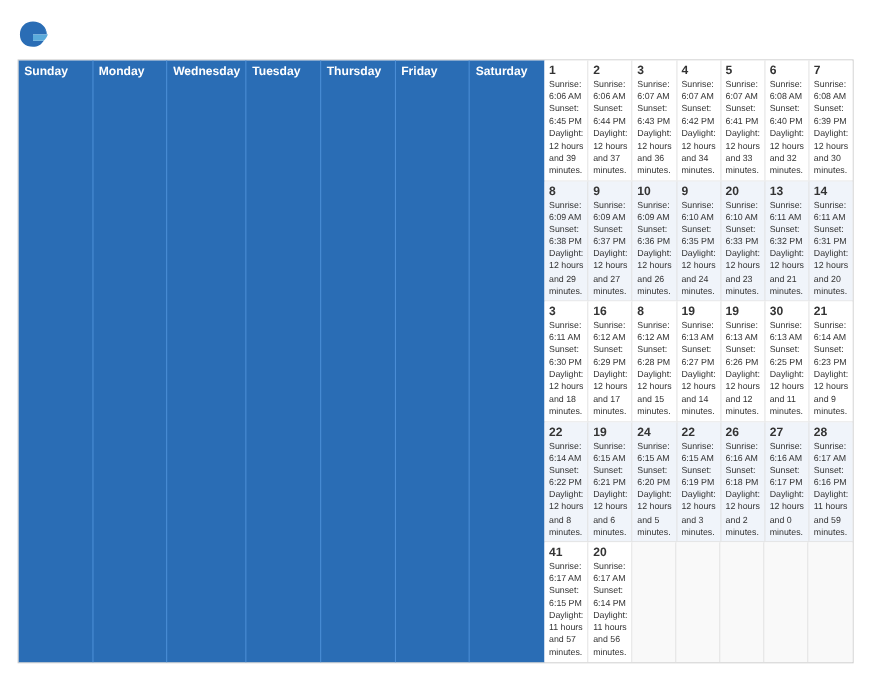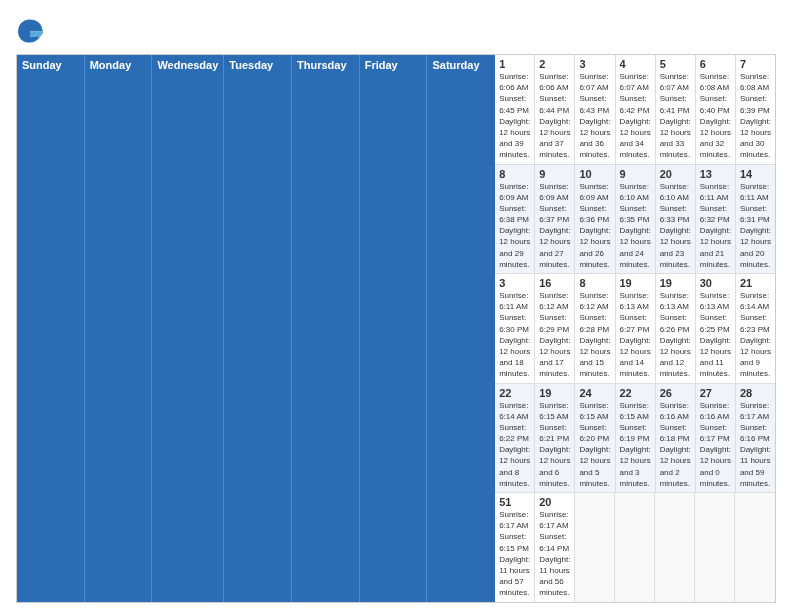--- a/index.html
+++ b/index.html
@@ -344,21 +344,21 @@
           <div class="cal-cell shaded">
             <span class="day-num">28</span>
             <div class="cell-text" style="white-space: pre-line;">Sunrise: 6:17 AM
 Sunset: 6:16 PM
 Daylight: 11 hours
 and 59 minutes.</div>
           </div>
         </div>
         <div class="cal-row">
           <div class="cal-cell">
-            <span class="day-num">51</span>
+            <span class="day-num">41</span>
             <div class="cell-text" style="white-space: pre-line;">Sunrise: 6:17 AM
 Sunset: 6:15 PM
 Daylight: 11 hours
 and 57 minutes.</div>
           </div>
           <div class="cal-cell">
             <span class="day-num">20</span>
             <div class="cell-text" style="white-space: pre-line;">Sunrise: 6:17 AM
 Sunset: 6:14 PM
 Daylight: 11 hours

